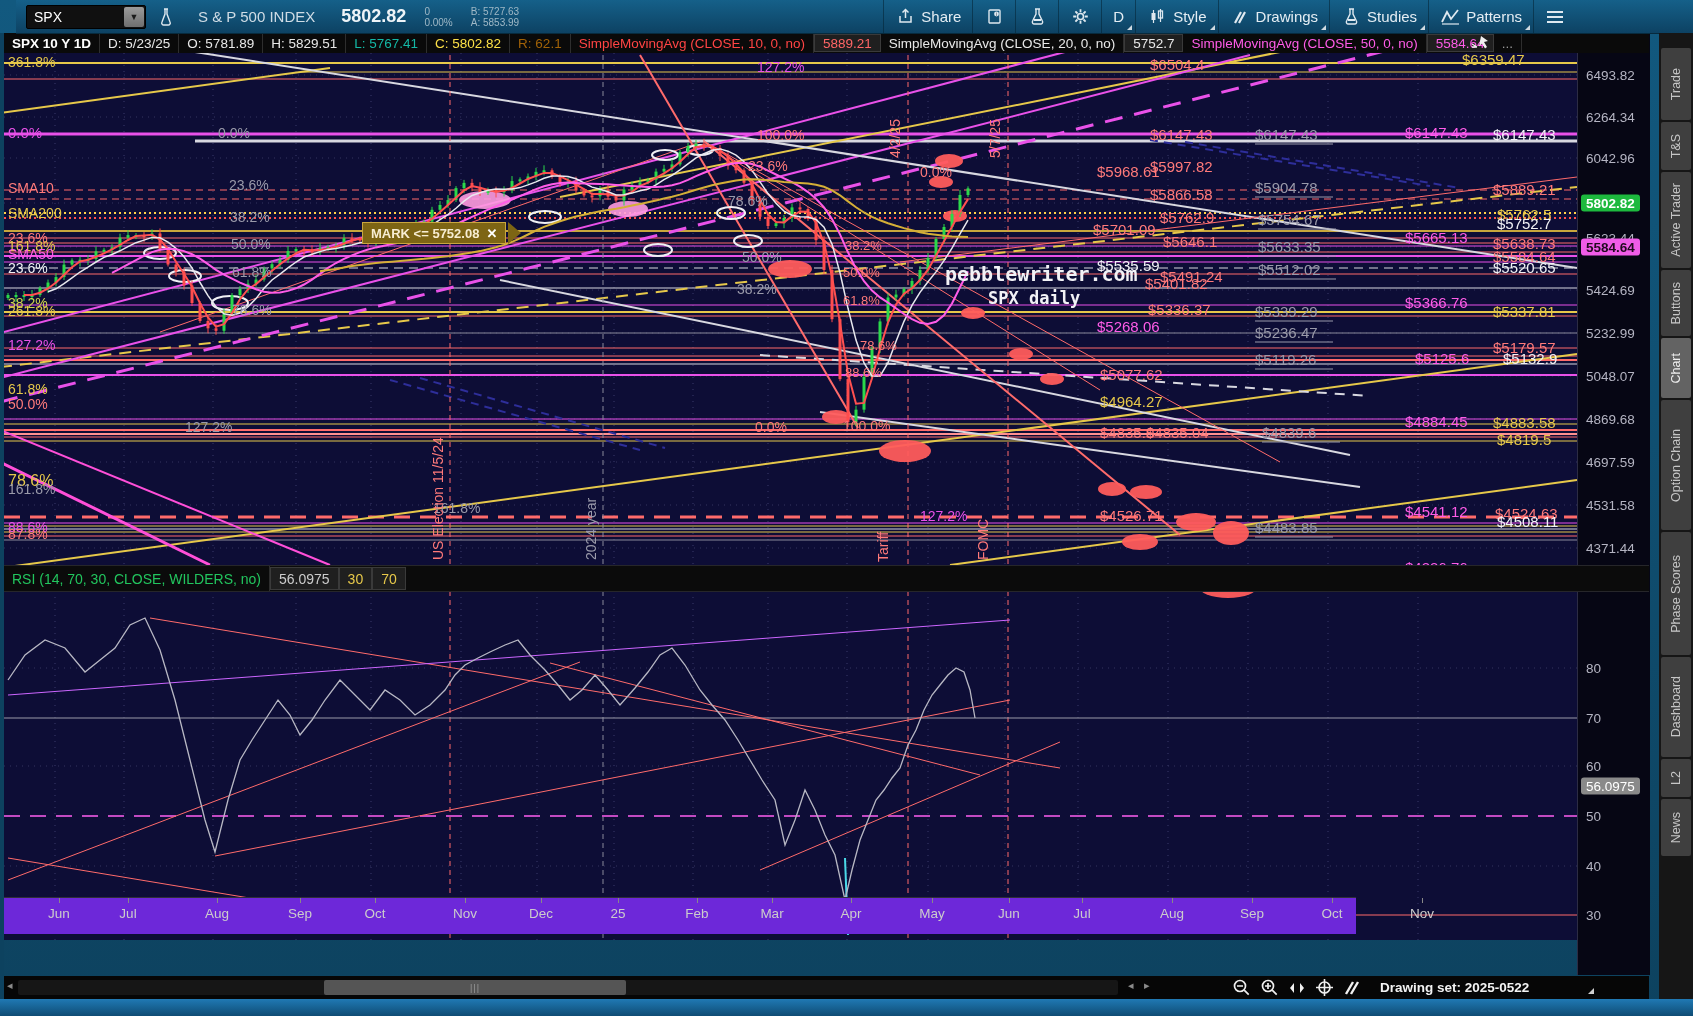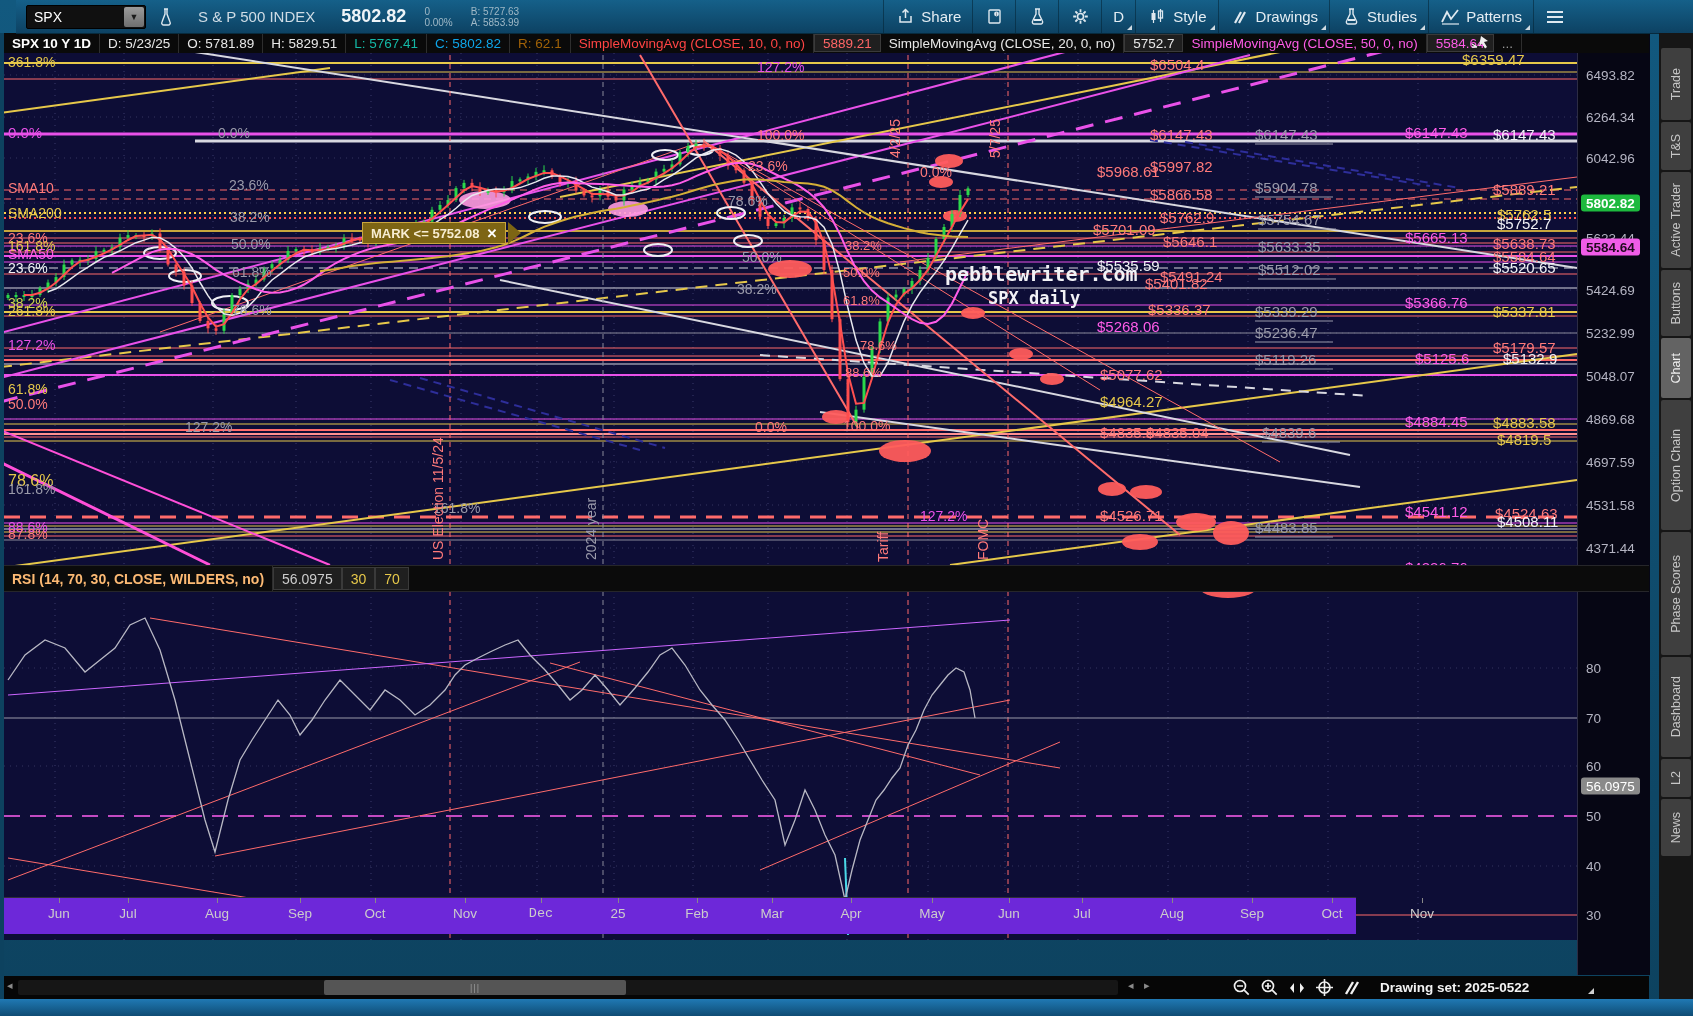--- a/index.html
+++ b/index.html
@@ -191,33 +191,33 @@
 </div>
 
 <div id="left-strip"></div>
 
 <div id="chart-header">
     <div class="hd-cell" style="color: rgb(255, 255, 255); font-weight: bold;">SPX 10 Y 1D</div>
     <div class="hd-cell" style="color: rgb(232, 232, 232);">D: 5/23/25</div>
     <div class="hd-cell" style="color: rgb(232, 232, 232);">O: 5781.89</div>
     <div class="hd-cell" style="color: rgb(232, 232, 232);">H: 5829.51</div>
     <div class="hd-cell" style="color: #14b8a6;">L: 5767.41</div>
-    <div class="hd-cell" style="color: #0ea5e9;">C: 5802.82</div>
+    <div class="hd-cell" style="color: #fde047;">C: 5802.82</div>
     <div class="hd-cell" style="color: #a16207;">R: 62.1</div>
     <div class="hd-cell" style="color: rgb(255, 68, 68);">SimpleMovingAvg (CLOSE, 10, 0, no)</div>
     <div class="hd-cell box" style="color: rgb(255, 102, 102);">5889.21</div>
     <div class="hd-cell" style="color: rgb(232, 232, 232);">SimpleMovingAvg (CLOSE, 20, 0, no)</div>
     <div class="hd-cell box" style="color: rgb(232, 232, 232);">5752.7</div>
     <div class="hd-cell" style="color: rgb(255, 92, 232);">SimpleMovingAvg (CLOSE, 50, 0, no)</div>
     <div class="hd-cell box" style="color: rgb(255, 92, 232);">5584.64</div>
     <div class="hd-cell" style="color: rgb(153, 153, 153);">...</div>
   </div>
 <div id="plot-bg"></div>
 <div id="rsi-header">
-    <div class="hd-cell" style="color: #fdba74; font-weight: bold;">RSI (14, 70, 30, CLOSE, WILDERS, no)</div>
+    <div class="hd-cell" style="color: #22c55e;">RSI (14, 70, 30, CLOSE, WILDERS, no)</div>
     <div class="hd-cell box" style="color: rgb(204, 204, 204);">56.0975</div>
     <div class="hd-cell box" style="color: rgb(230, 200, 74);">30</div>
     <div class="hd-cell box" style="color: rgb(230, 200, 74);">70</div>
   </div>
 <div id="rsi-bg"></div>
 
 <div id="axis-col">
     <span class="tick" style="top: 42px;">6493.82</span>
     <span class="tick" style="top: 84px;">6264.34</span>
     <span class="tick" style="top: 125px;">6042.96</span>
@@ -245,21 +245,21 @@
     <span class="month-lb" style="left: 124px;">Jul</span>
     <span style="position: absolute; top: 0px; width: 1px; height: 5px; background: rgb(136, 136, 136); left: 124px;"></span>
     <span class="month-lb" style="left: 213px;">Aug</span>
     <span style="position: absolute; top: 0px; width: 1px; height: 5px; background: rgb(136, 136, 136); left: 213px;"></span>
     <span class="month-lb" style="left: 296px;">Sep</span>
     <span style="position: absolute; top: 0px; width: 1px; height: 5px; background: rgb(136, 136, 136); left: 296px;"></span>
     <span class="month-lb" style="left: 371px;">Oct</span>
     <span style="position: absolute; top: 0px; width: 1px; height: 5px; background: rgb(136, 136, 136); left: 371px;"></span>
     <span class="month-lb" style="left: 461px;">Nov</span>
     <span style="position: absolute; top: 0px; width: 1px; height: 5px; background: rgb(136, 136, 136); left: 461px;"></span>
-    <span class="month-lb" style="left: 537px; font-family: Liberation Mono, monospace;">Dec</span>
+    <span class="month-lb" style="left: 537px;">Dec</span>
     <span style="position: absolute; top: 0px; width: 1px; height: 5px; background: rgb(136, 136, 136); left: 537px;"></span>
     <span class="month-lb" style="left: 614px;">25</span>
     <span style="position: absolute; top: 0px; width: 1px; height: 5px; background: rgb(136, 136, 136); left: 614px;"></span>
     <span class="month-lb" style="left: 693px;">Feb</span>
     <span style="position: absolute; top: 0px; width: 1px; height: 5px; background: rgb(136, 136, 136); left: 693px;"></span>
     <span class="month-lb" style="left: 768px;">Mar</span>
     <span style="position: absolute; top: 0px; width: 1px; height: 5px; background: rgb(136, 136, 136); left: 768px;"></span>
     <span class="month-lb" style="left: 847px;">Apr</span>
     <span style="position: absolute; top: 0px; width: 1px; height: 5px; background: rgb(136, 136, 136); left: 847px;"></span>
     <span class="month-lb" style="left: 928px;">May</span>

